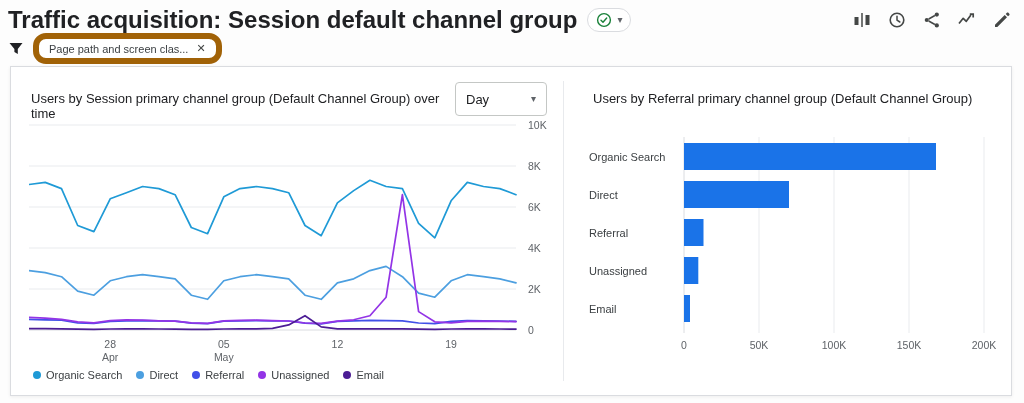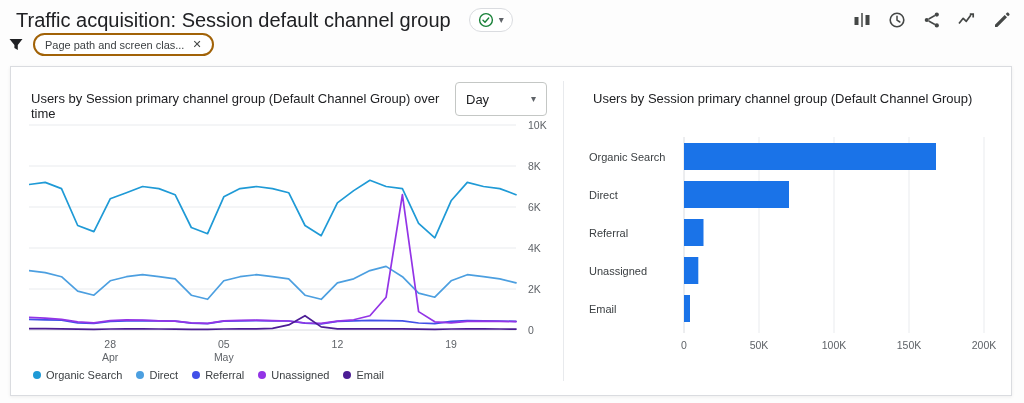--- a/index.html
+++ b/index.html
@@ -1,27 +1,27 @@
 <!DOCTYPE html>
 <html><head>
 <meta charset="utf-8">
 <style>
   *{box-sizing:border-box}
   html,body{margin:0;padding:0}
   body{width:1024px;height:403px;font-family:"Liberation Sans",sans-serif;background:#fdfdfd;position:relative;overflow:hidden;color:#202124}
 
   .topbar{position:absolute;top:0;left:0;right:0;height:32px;display:flex;align-items:center;padding:8px 12px 0 8px}
-  .page-title{font-size:20px;font-weight:400;color:#202124;margin:8px;white-space:nowrap}
+  .page-title{font-size:24px;font-weight:700;color:#202124;margin:0;white-space:nowrap}
   .badge{display:inline-flex;align-items:center;gap:5px;border:1px solid #dadce0;border-radius:14px;padding:3px 8px;margin-left:10px;cursor:pointer;background:#fff}
   .badge .caret,.day-select .caret{font-size:10px;color:#5f6368;line-height:1}
   .toolbar{margin-left:auto;display:flex;align-items:center;gap:15px}
   .icon-btn{width:20px;height:20px;cursor:pointer;display:flex;align-items:center;justify-content:center}
 
   .filterbar{position:absolute;top:33px;left:8px;display:flex;align-items:center;gap:9px}
-  .chip{display:inline-flex;align-items:center;gap:8px;border:2px solid #a16207;border-radius:13px;padding:3px 10px;font-size:11px;color:#3c4043;background:#fff}
+  .chip{display:inline-flex;align-items:center;gap:8px;border:6px solid #a16207;border-radius:13px;padding:3px 10px;font-size:11px;color:#3c4043;background:#fff}
   .chip .x{font-size:11px;color:#444746;cursor:pointer}
 
   .card{position:absolute;left:10px;top:66px;width:1002px;height:330px;background:#fff;border:1px solid #dadce0;border-radius:0;box-shadow:0 1px 3px rgba(60,64,67,.08)}
   .chart-title{position:absolute;font-size:13px;color:#202124}
   #lt{left:20px;top:24px;width:410px}
   #rt{left:582px;top:24px;width:400px}
   .day-select{position:absolute;left:444px;top:15px;width:92px;height:32px;border:1px solid #c4c7c5;border-radius:4px;display:flex;align-items:center;justify-content:space-between;padding:16px 10px;font-size:13px;cursor:pointer;background:#fff}
   .divider{position:absolute;left:552px;top:14px;bottom:14px;width:1px;background:#e8eaed}
   #line-chart{position:absolute;left:18px;top:52px}
   #bar-chart{position:absolute;left:578px;top:46px}
@@ -150,21 +150,21 @@
         <span>Unassigned</span>
       </span>
       <span class="lg-item">
         <span class="dot" style="background:#4c1d95"></span>
         <span>Email</span>
       </span>
     </div>
 
   <div class="divider"></div>
 
-  <div id="rt" class="chart-title">Users by Session primary channel group (Default Channel Group)</div>
+  <div id="rt" class="chart-title">Users by Referral primary channel group (Default Channel Group)</div>
 
   <svg id="bar-chart" width="412" height="252" viewBox="0 0 412 252">
       <line x1="95" y1="24" x2="95" y2="220" stroke="#dadce0" stroke-width="1"></line>
       <text class="tk" x="95" y="236" text-anchor="middle">0</text>
       <line x1="170" y1="24" x2="170" y2="220" stroke="#e9ebee" stroke-width="1"></line>
       <text class="tk" x="170" y="236" text-anchor="middle">50K</text>
       <line x1="245" y1="24" x2="245" y2="220" stroke="#e9ebee" stroke-width="1"></line>
       <text class="tk" x="245" y="236" text-anchor="middle">100K</text>
       <line x1="320" y1="24" x2="320" y2="220" stroke="#e9ebee" stroke-width="1"></line>
       <text class="tk" x="320" y="236" text-anchor="middle">150K</text>

